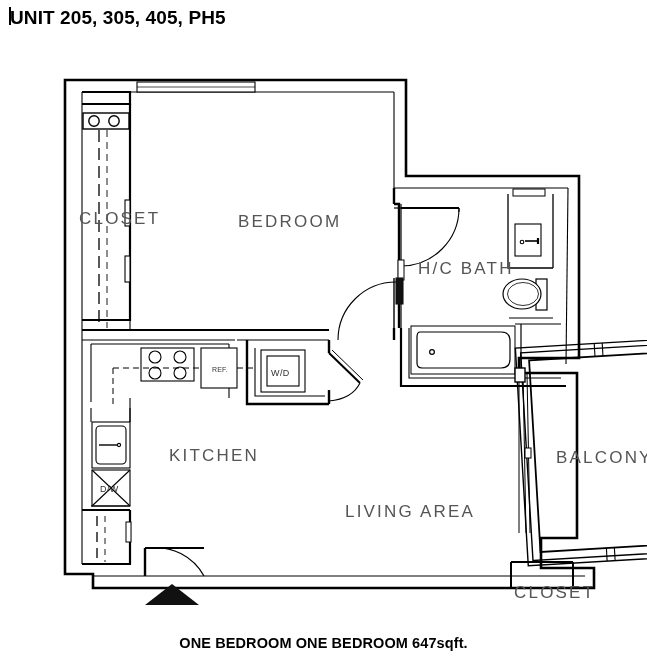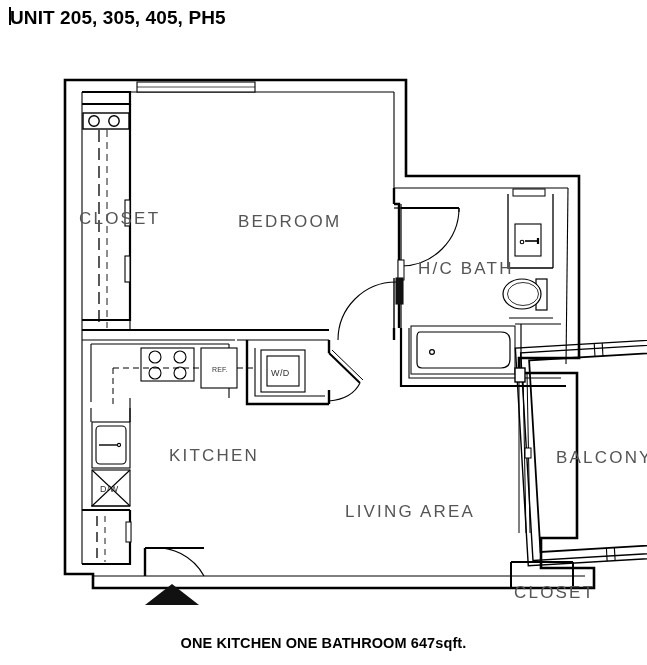--- a/index.html
+++ b/index.html
@@ -361,15 +361,15 @@
 
       <g>
         <text class="applabel-sm" x="163" y="344">REF.</text>
         <text class="applabel" x="222" y="348">W/D</text>
         <text class="applabel" x="51" y="464">D/W</text>
       </g>
 
     </svg>
   </div>
 
-  <div id="plan-footer">ONE KITCHEN ONE BATHROOM  647sqft.</div>
+  <div id="plan-footer">ONE BEDROOM ONE BEDROOM  647sqft.</div>
 
 </div>
 
 </body></html>

